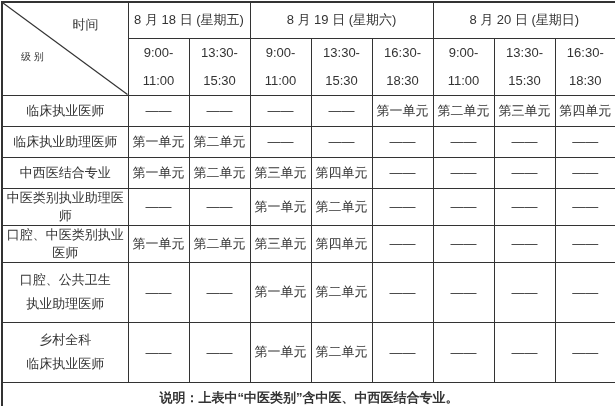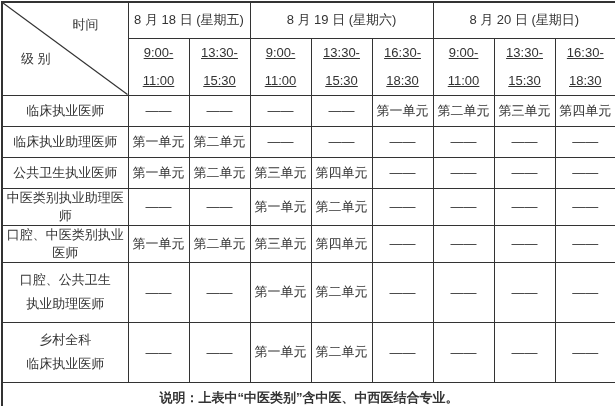--- a/index.html
+++ b/index.html
@@ -34,21 +34,21 @@
   col.c-label { width: 126px; }
   col.c-slot  { width: 61px; }
 
   tr.r-date { height: 36px; }
   tr.r-time { height: 57px; }
   tr.r-body { height: 31px; }
   tr.r-tall { height: 60px; }
   tr.r-note { height: 32px; }
 
   td.pre { white-space: pre-line; }
-  tr.r-time td { line-height: 28px; text-decoration: underline; }
+  tr.r-time td { line-height: 28px; }
   tr.r-tall td.label { line-height: 24px; }
 
   td.label-left {
     text-align: left;
     padding-left: 7px;
     font-family: Liberation Serif, serif;
   }
 
   td.corner {
     position: relative;
@@ -61,21 +61,21 @@
     display: block;
   }
   td.corner .t-time {
     position: absolute;
     top: 13px; right: 29px;
     font-size: 13px;
   }
   td.corner .t-level {
     position: absolute;
     top: 47px; left: 18px;
-    font-size: 13px;
+    font-size: 10px;
   }
 
   td.note {
     text-align: left;
     padding-left: 7px;
     font-weight: bold;
     font-size: 13px;
   }
 </style>
 </head>
@@ -146,21 +146,21 @@
       <td>第二单元</td>
       <td>——</td>
       <td>——</td>
       <td>——</td>
       <td>——</td>
       <td>——</td>
       <td>——</td>
     </tr>
 
     <tr class="r-body">
-      <td class="label label-left">公共卫生执业医师</td>
+      <td class="label label-left">中西医结合专业</td>
       <td>第一单元</td>
       <td>第二单元</td>
       <td>第三单元</td>
       <td>第四单元</td>
       <td>——</td>
       <td>——</td>
       <td>——</td>
       <td>——</td>
     </tr>
 

